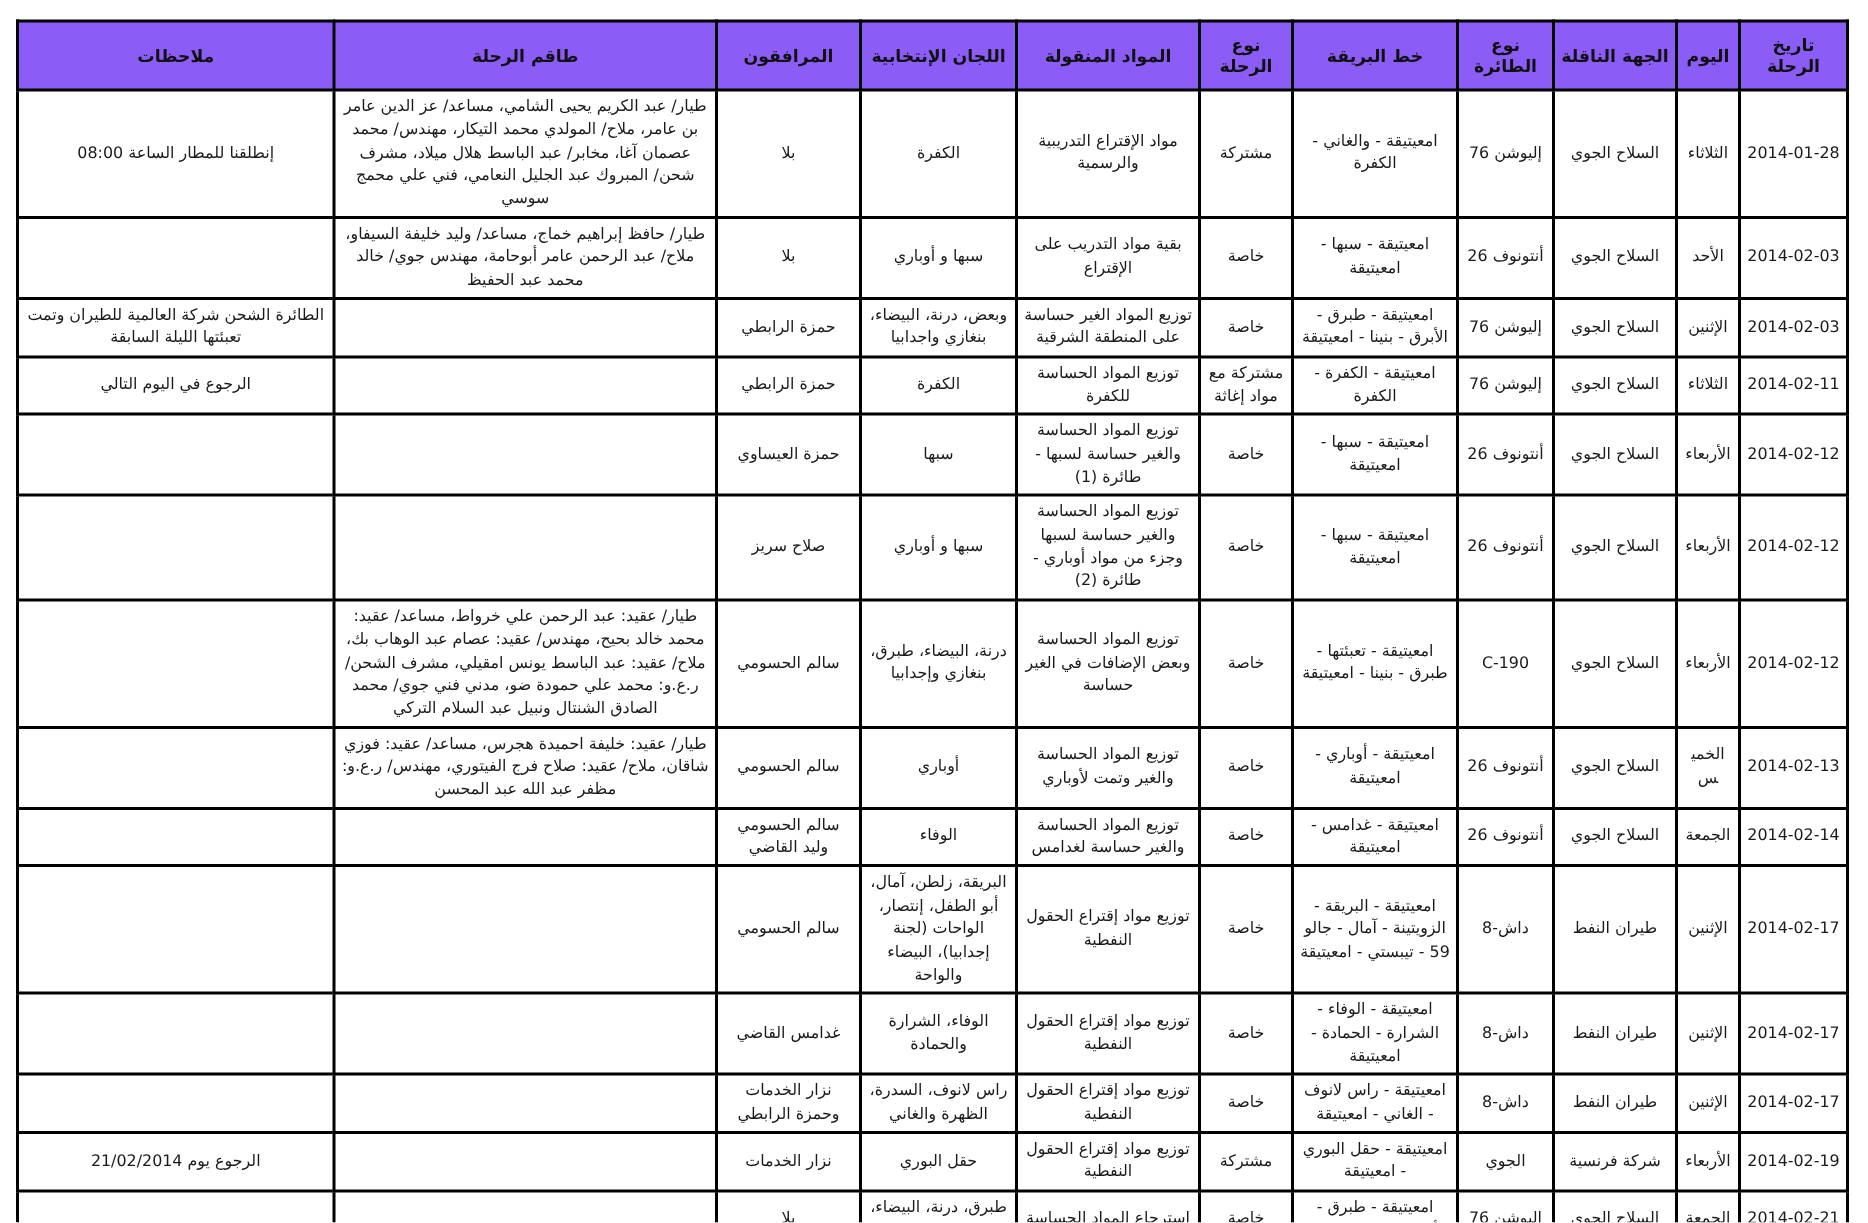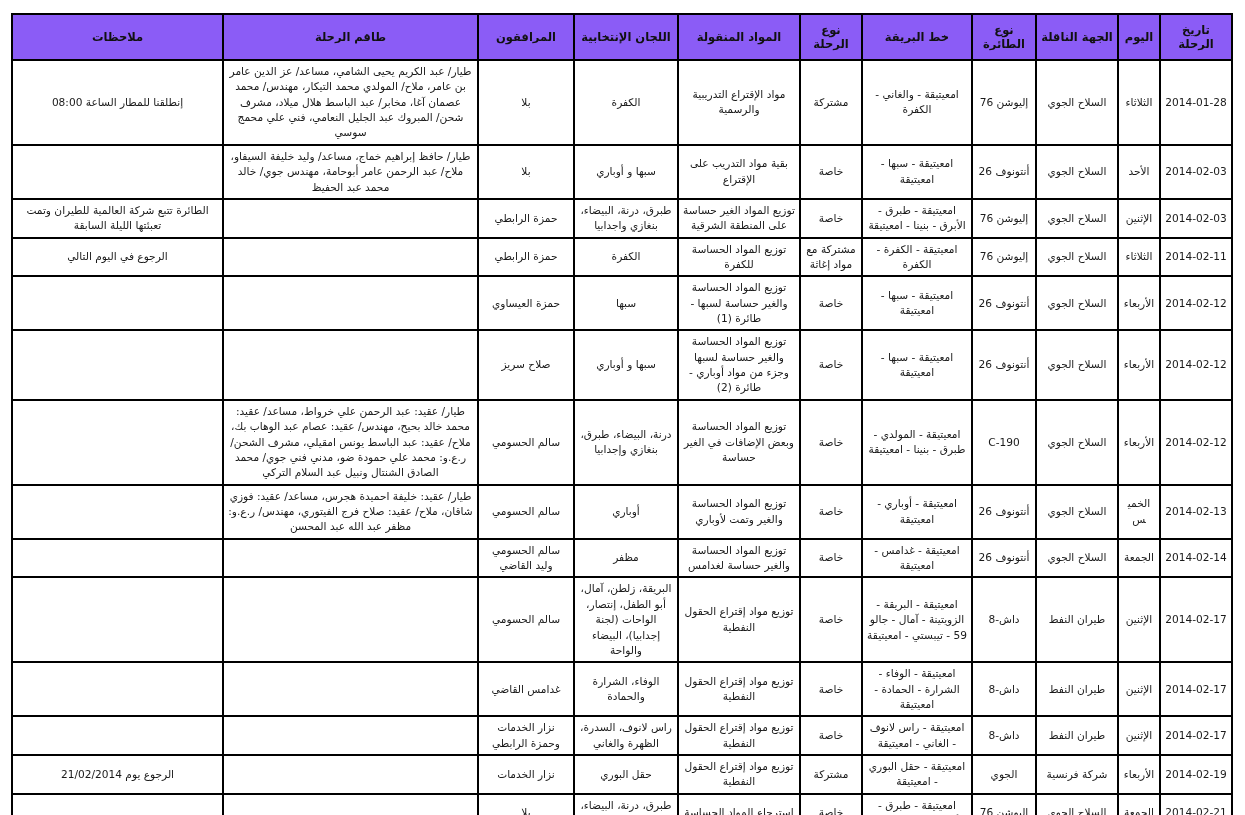--- a/index.html
+++ b/index.html
@@ -107,24 +107,24 @@
       <td class="col-notes"></td>
     </tr>
         <tr>
       <td class="col-date">2014-02-03</td>
       <td class="col-day">الإثنين</td>
       <td class="col-carrier">السلاح الجوي</td>
       <td class="col-aircraft">إليوشن 76</td>
       <td class="col-route">امعيتيقة - طبرق - الأبرق - بنينا - امعيتيقة</td>
       <td class="col-type">خاصة</td>
       <td class="col-materials">توزيع المواد الغير حساسة على المنطقة الشرقية</td>
-      <td class="col-committees">طبرق، درنة، البيضاء، بنغازي واجدابيا</td>
+      <td class="col-committees">وبعض، درنة، البيضاء، بنغازي واجدابيا</td>
       <td class="col-escorts">حمزة الرابطي</td>
       <td class="col-crew"></td>
-      <td class="col-notes">الطائرة تتبع شركة العالمية للطيران وتمت تعبئتها الليلة السابقة</td>
+      <td class="col-notes">الطائرة الشحن شركة العالمية للطيران وتمت تعبئتها الليلة السابقة</td>
     </tr>
         <tr>
       <td class="col-date">2014-02-11</td>
       <td class="col-day">الثلاثاء</td>
       <td class="col-carrier">السلاح الجوي</td>
       <td class="col-aircraft">إليوشن 76</td>
       <td class="col-route">امعيتيقة - الكفرة - الكفرة</td>
       <td class="col-type">مشتركة مع مواد إغاثة</td>
       <td class="col-materials">توزيع المواد الحساسة للكفرة</td>
       <td class="col-committees">الكفرة</td>
@@ -156,21 +156,21 @@
       <td class="col-committees">سبها و أوباري</td>
       <td class="col-escorts">صلاح سريز</td>
       <td class="col-crew"></td>
       <td class="col-notes"></td>
     </tr>
         <tr>
       <td class="col-date">2014-02-12</td>
       <td class="col-day">الأربعاء</td>
       <td class="col-carrier">السلاح الجوي</td>
       <td class="col-aircraft">C-190</td>
-      <td class="col-route">امعيتيقة - المولدي - طبرق - بنينا - امعيتيقة</td>
+      <td class="col-route">امعيتيقة - تعبئتها - طبرق - بنينا - امعيتيقة</td>
       <td class="col-type">خاصة</td>
       <td class="col-materials">توزيع المواد الحساسة وبعض الإضافات في الغير حساسة</td>
       <td class="col-committees">درنة، البيضاء، طبرق، بنغازي وإجدابيا</td>
       <td class="col-escorts">سالم الحسومي</td>
       <td class="col-crew">طيار/ عقيد: عبد الرحمن علي خرواط، مساعد/ عقيد: محمد خالد بحيح، مهندس/ عقيد: عصام عبد الوهاب بك، ملاح/ عقيد: عبد الباسط يونس امقيلي، مشرف الشحن/ ر.ع.و: محمد علي حمودة ضو، مدني فني جوي/ محمد الصادق الشنتال ونبيل عبد السلام التركي</td>
       <td class="col-notes"></td>
     </tr>
         <tr>
       <td class="col-date">2014-02-13</td>
       <td class="col-day">الخميس</td>
@@ -185,21 +185,21 @@
       <td class="col-notes"></td>
     </tr>
         <tr>
       <td class="col-date">2014-02-14</td>
       <td class="col-day">الجمعة</td>
       <td class="col-carrier">السلاح الجوي</td>
       <td class="col-aircraft">أنتونوف 26</td>
       <td class="col-route">امعيتيقة - غدامس - امعيتيقة</td>
       <td class="col-type">خاصة</td>
       <td class="col-materials">توزيع المواد الحساسة والغير حساسة لغدامس</td>
-      <td class="col-committees">مظفر</td>
+      <td class="col-committees">الوفاء</td>
       <td class="col-escorts">سالم الحسومي وليد القاضي</td>
       <td class="col-crew"></td>
       <td class="col-notes"></td>
     </tr>
         <tr>
       <td class="col-date">2014-02-17</td>
       <td class="col-day">الإثنين</td>
       <td class="col-carrier">طيران النفط</td>
       <td class="col-aircraft">داش-8</td>
       <td class="col-route">امعيتيقة - البريقة - الزويتينة - آمال - جالو 59 - تيبستي - امعيتيقة</td>

